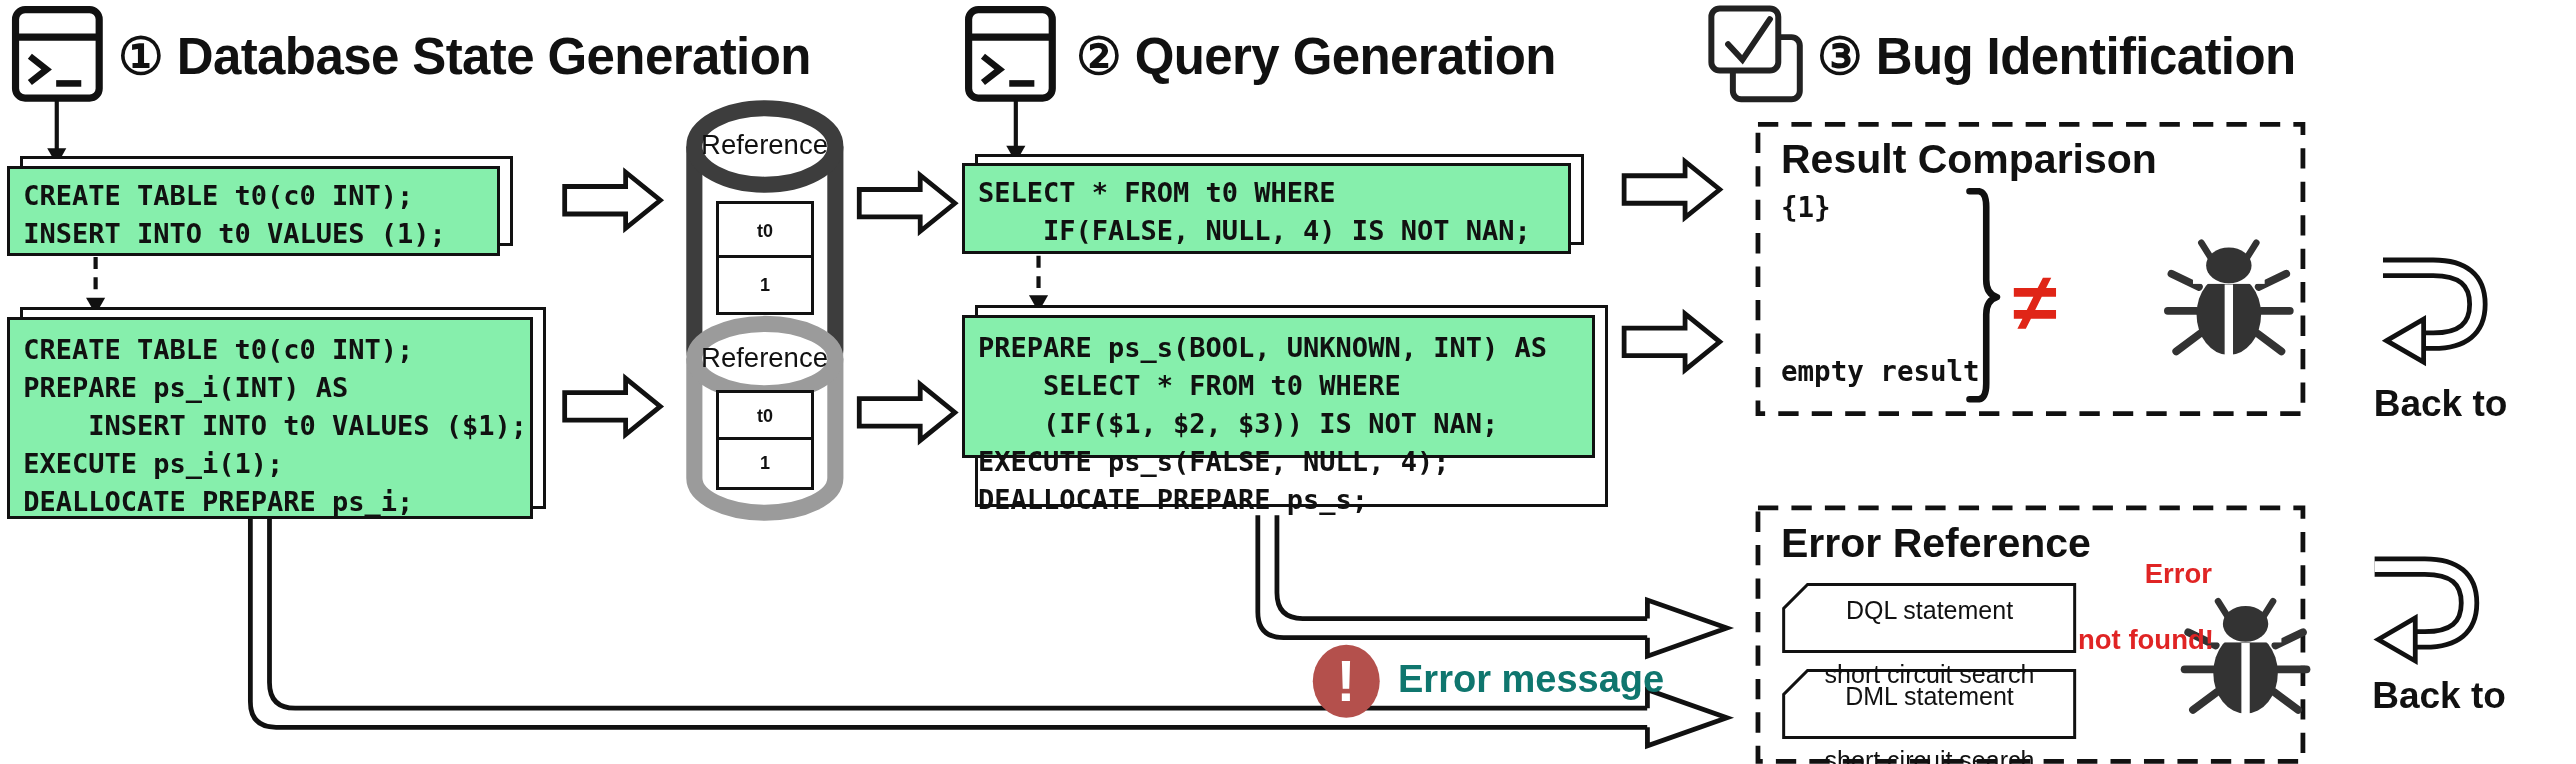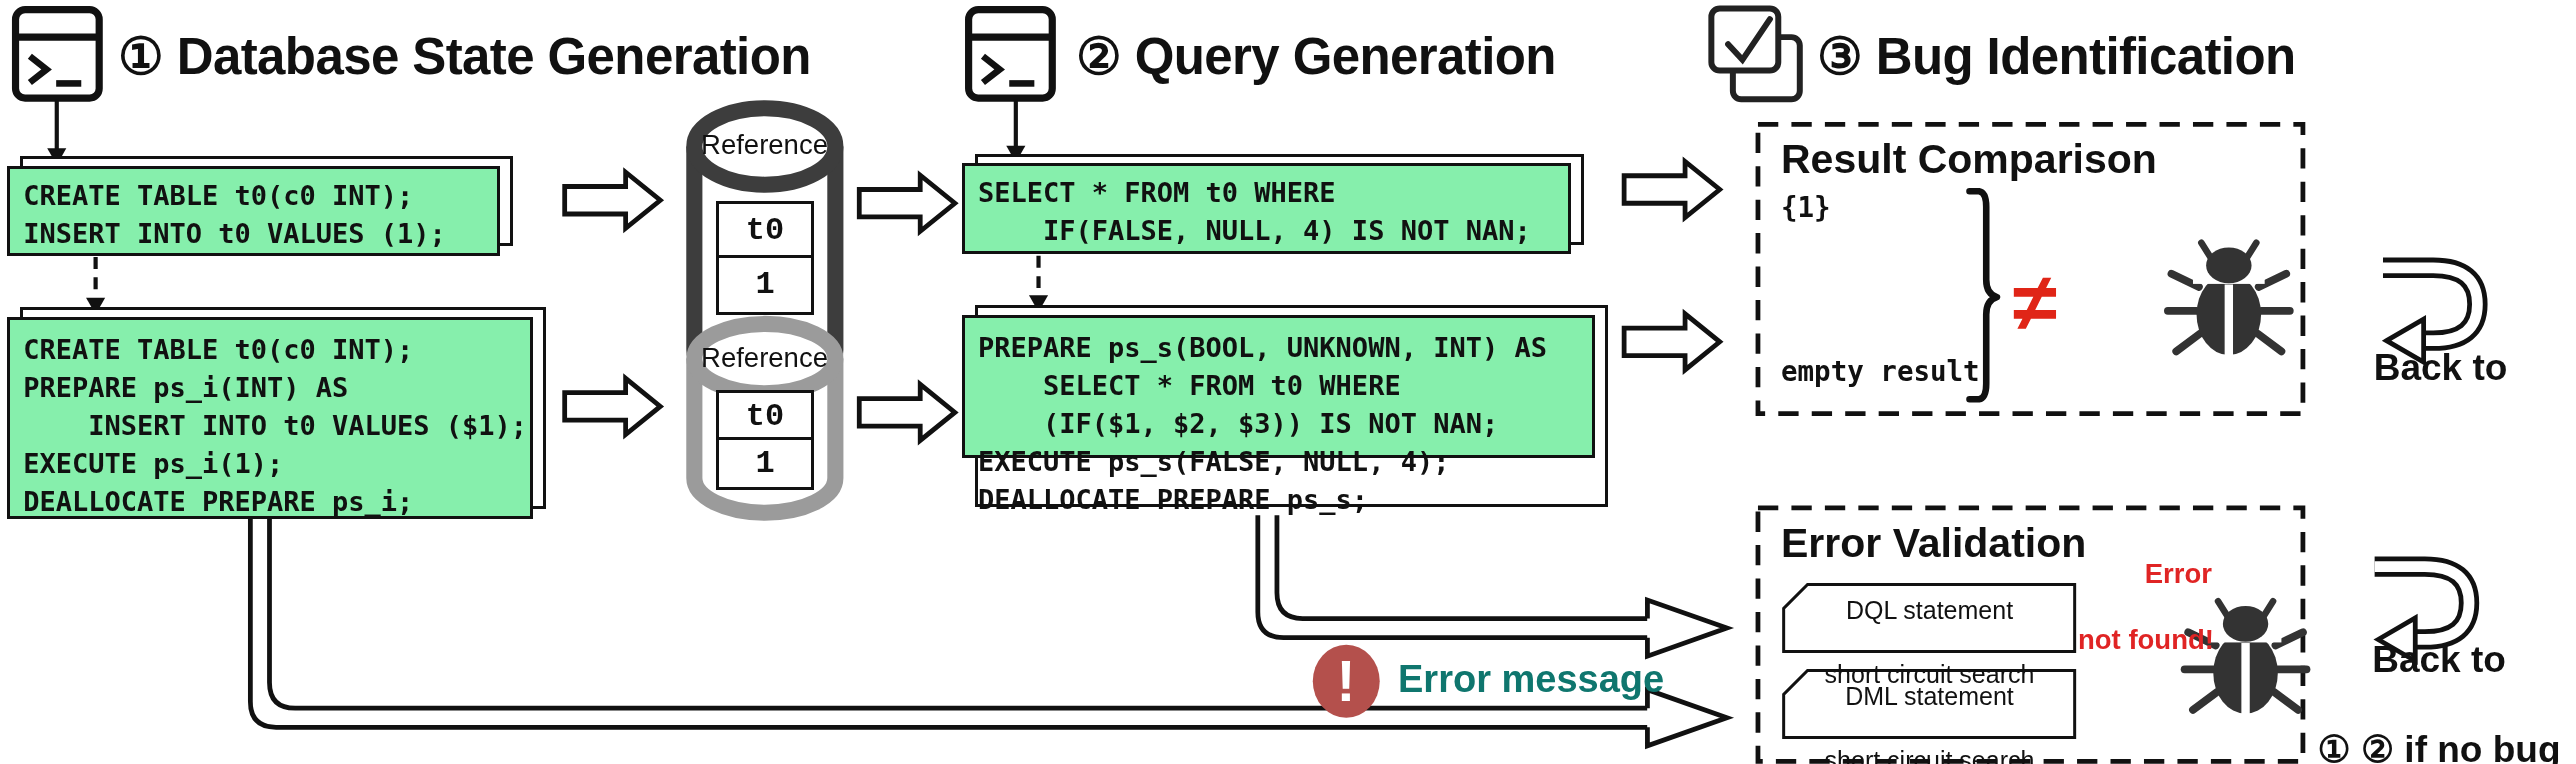--- a/index.html
+++ b/index.html
@@ -9,30 +9,30 @@
   .txt{position:absolute;z-index:2;white-space:pre;}
   .section-title{font-size:51px;font-weight:700;letter-spacing:-0.6px;line-height:66px;}
   .code-sheet{position:absolute;z-index:2;background:#86efac;border:3px solid #111;box-sizing:border-box;}
   .code-sheet-back{position:absolute;z-index:1;background:#fff;border:3px solid #111;box-sizing:border-box;}
   .code-line{font-family:"DejaVu Sans Mono",monospace;font-size:27px;font-weight:700;
              line-height:38px;white-space:pre;}
   .pad-2line{padding:8.4px 0 0 13px;}
   .pad-5line{padding:10.8px 0 0 13px;}
   .db-label{font-size:27.5px;font-weight:500;text-align:center;z-index:3;}
   .db-table{position:absolute;z-index:3;border:3px solid #111;background:#fff;box-sizing:border-box;}
-  .db-cell{font-family:Liberation Mono, monospace;font-weight:700;font-size:32px;
+  .db-cell{font-family:Liberation Sans, sans-serif;font-weight:700;font-size:18px;
            text-align:center;box-sizing:border-box;}
   .panel-title{font-size:41px;font-weight:700;}
   .mono-result{font-family:"DejaVu Sans Mono",monospace;font-size:27.5px;font-weight:600;}
   .neq{font-size:81px;font-weight:700;color:#e02517;text-align:center;line-height:105px;}
   .pent-label{font-size:25px;font-weight:400;text-align:center;line-height:32px;white-space:pre;}
   .error-nf{font-size:27.5px;font-weight:600;color:#e02424;text-align:center;line-height:33px;white-space:pre;}
   .error-msg{font-size:38px;font-weight:700;color:#0f766e;}
   .badge-excl{font-size:57px;font-weight:700;color:#fff;text-align:center;line-height:69px;}
-  .backto{font-size:37px;font-weight:700;text-align:center;line-height:45px;white-space:pre;}
+  .backto{font-size:37px;font-weight:700;text-align:center;line-height:45px;white-space:pre;margin-top:36px;}
 </style>
 </head>
 <body>
 
 <svg id="shape-layer" width="2576" height="765" viewBox="0 0 4311 1280" xmlns="http://www.w3.org/2000/svg">
 
   <g transform="translate(20,10)">
     <rect x="6" y="6" width="140" height="148" rx="16" fill="#fff" stroke="#111" stroke-width="12"></rect>
     <line x1="6" y1="52" x2="146" y2="52" stroke="#111" stroke-width="12"></line>
     <path d="M 30 84 L 58 106 L 30 128" fill="none" stroke="#111" stroke-width="11"></path>
@@ -204,21 +204,21 @@
   <div class="code-line">    (IF($1, $2, $3)) IS NOT NAN;</div>
   <div class="code-line">EXECUTE ps_s(FALSE, NULL, 4);</div>
   <div class="code-line">DEALLOCATE PREPARE ps_s;</div>
 </div>
 
 <div class="txt panel-title" style="left:1781px;top:136px;">Result Comparison</div>
 <div class="txt mono-result" style="left:1781px;top:191px;">{1}</div>
 <div class="txt mono-result" style="left:1781px;top:355px;">empty result</div>
 <div class="txt neq" style="left:1993px;top:250px;width:84px;height:105px;">≠</div>
 
-<div class="txt panel-title" style="left:1781px;top:520px;">Error Validation</div>
+<div class="txt panel-title" style="left:1781px;top:520px;">Error Reference</div>
 <div class="txt pent-label" style="left:1784px;top:594px;width:291px;"><span>DQL statement</span><br>
 <span>short circuit search</span></div>
 <div class="txt pent-label" style="left:1784px;top:680px;width:291px;"><span>DML statement</span><br>
 <span>short circuit search</span></div>
 <div class="txt error-nf" style="left:2078px;top:557px;width:134px;text-align:right;"><span>Error</span><br>
 <span>not found!</span></div>
 
 <div class="txt badge-excl" style="left:1328px;top:647px;width:36px;">!</div>
 <div class="txt error-msg" style="left:1398px;top:658px;">Error message</div>
 

